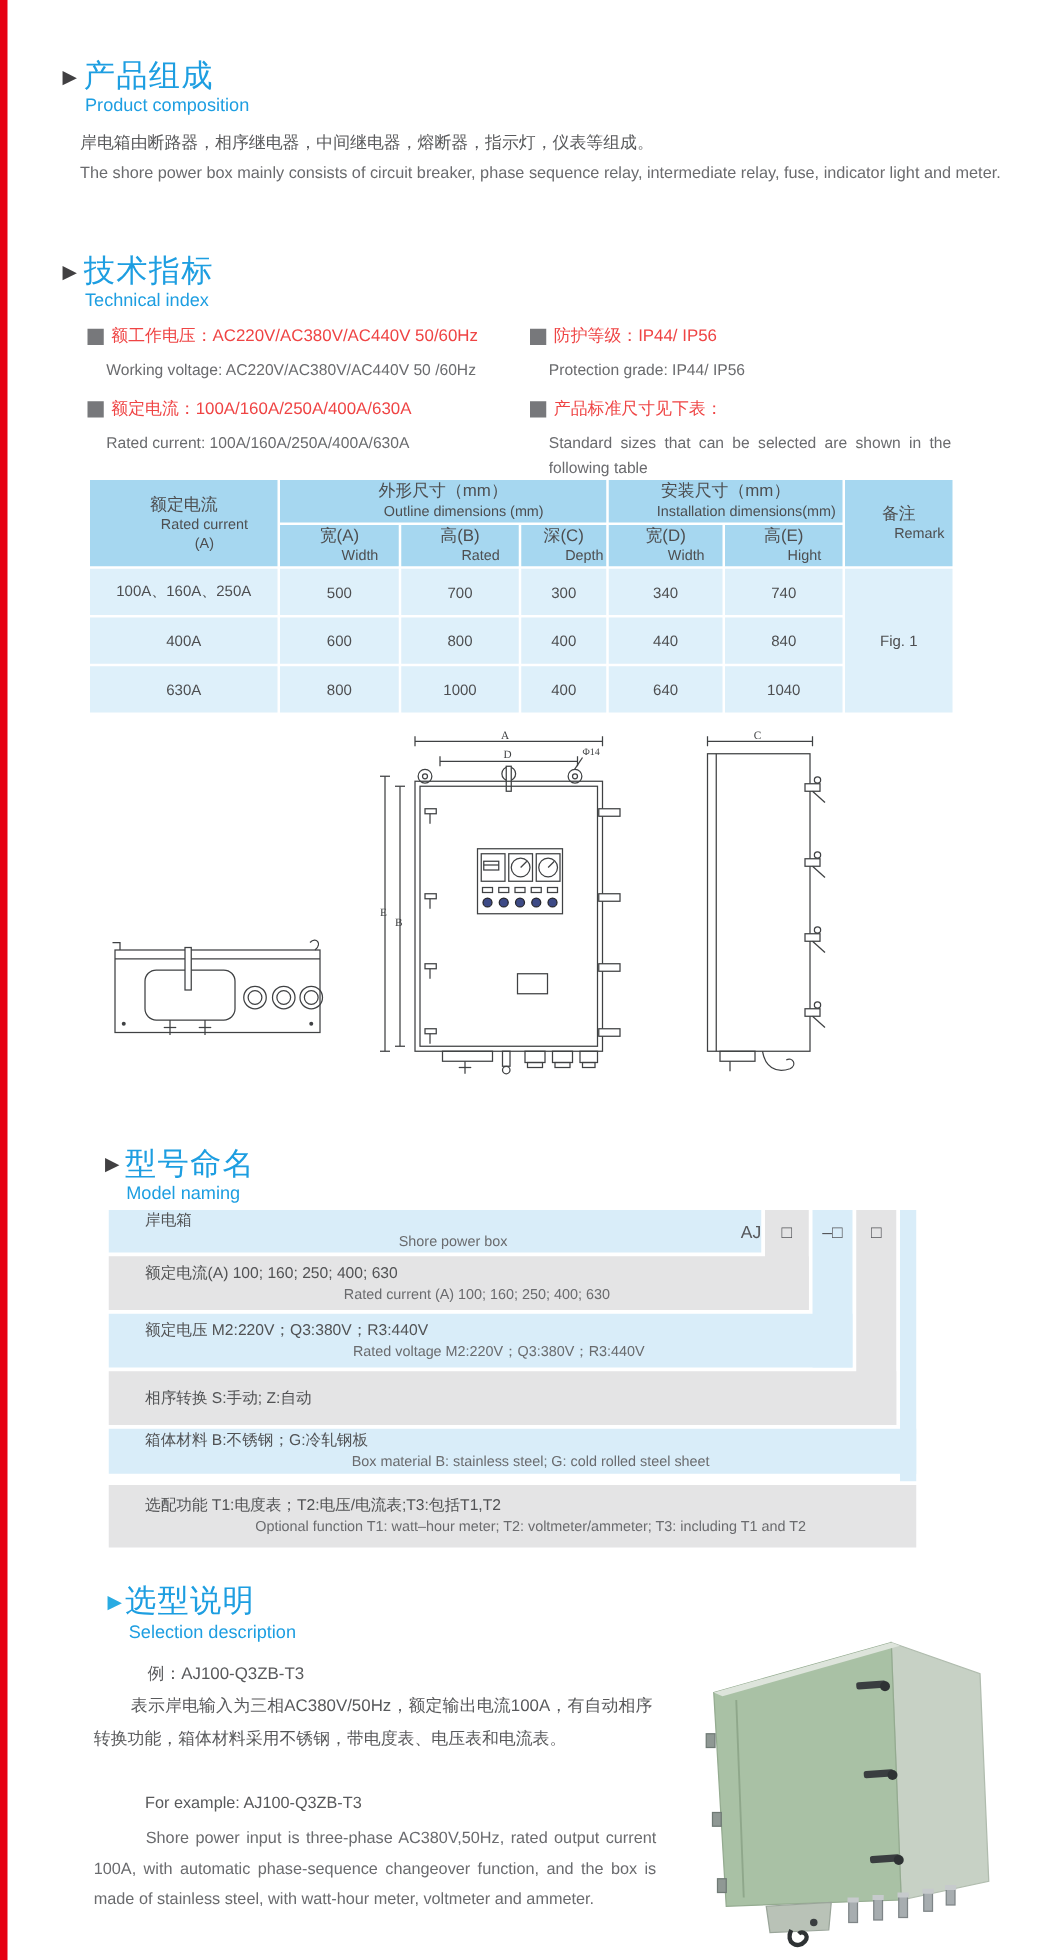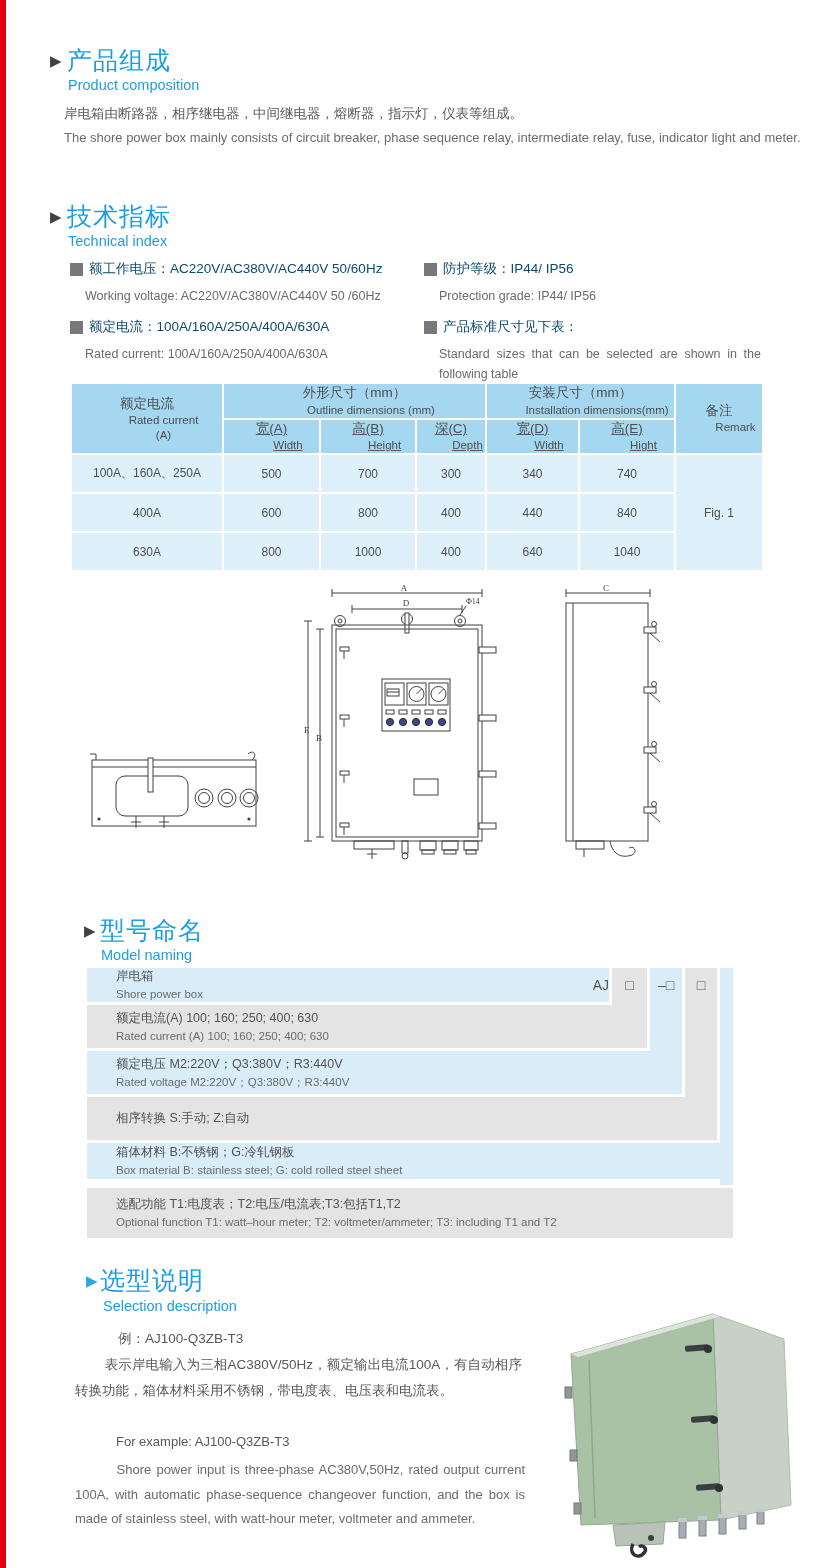--- a/index.html
+++ b/index.html
@@ -11,41 +11,41 @@
   .sec-arrow{position:absolute;font-size:15px;color:#414042;}
   .sec-arrow.blue{color:#29abe2;}
   .h-zh{position:absolute;font-size:25px;color:#1d9ee1;letter-spacing:1px;font-weight:400;}
   .h-en{position:absolute;font-size:14.5px;color:#1d9ee1;}
 
   .body-zh{position:absolute;font-size:13.5px;color:#58595b;}
   .body-en{position:absolute;font-size:13px;color:#6a6b6e;}
 
   
   .spec-col{position:absolute;width:350px;}
-  .spec-zh{font-size:13.5px;color:#0c4a6e;margin:0 0 9px 0;display:flex;align-items:center;}
+  .spec-zh{font-size:13.5px;color:#ef4444;margin:0 0 9px 0;display:flex;align-items:center;}
   .spec-en{font-size:12.5px;color:#6a6b6e;margin:0 0 12px 15px;line-height:1.55;}
   .spec-en.justify{text-align:justify;width:322px;}
   .bullet{display:inline-block;width:13px;height:13px;background:#77787b;margin-right:6px;flex:0 0 13px;}
 
   
   table.dims{position:absolute;left:70px;top:382px;border-collapse:separate;border-spacing:2px;table-layout:fixed;}
   table.dims td,table.dims th{font-weight:400;text-align:center;vertical-align:middle;padding:0;}
   table.dims th{background:#a6d7f0;color:#4d4e50;}
   table.dims td{background:#def0fa;color:#4d4e50;font-size:12px;}
   .th-zh{display:block;font-size:13.5px;line-height:1.35;}
   .th-en{display:block;font-size:11.5px;line-height:1.3;margin-left:33px;}
 
   
   #naming{position:absolute;left:87px;top:968px;width:646px;height:272px;}
   .nrow,.ncol{position:absolute;}
   .bgblue{background:#d9edf9;}
   .bggray{background:#e4e4e5;}
   .nrow{display:flex;flex-direction:column;justify-content:center;padding-left:29px;box-sizing:border-box;}
   .n1{font-size:12.5px;color:#515254;line-height:1.5;}
-  .n2{font-size:11.5px;color:#6a6b6e;line-height:1.45;}
+  .n2{font-size:11.5px;color:#6a6b6e;line-height:1.45;text-align:center;}
   .nbox{position:absolute;text-align:center;font-size:14px;color:#55565a;line-height:34px;}
   .aj{position:absolute;right:12px;top:0;height:34px;line-height:34px;font-size:14px;color:#55565a;}
 
   
   .sel-zh-body{position:absolute;left:75px;top:1352px;width:447px;font-size:13.5px;color:#58595b;
                line-height:1.95;text-align:justify;text-indent:2.2em;}
   .sel-en-body{position:absolute;left:75px;top:1458px;width:450px;font-size:13px;color:#6a6b6e;
                line-height:1.9;text-align:justify;text-indent:3.2em;}
 
   svg{position:absolute;overflow:visible;}
@@ -117,28 +117,28 @@
       </th>
       <th colspan="2">
         <span class="th-zh">安装尺寸（mm）</span>
         <span class="th-en">Installation dimensions(mm)</span>
       </th>
       <th rowspan="2">
         <span class="th-zh">备注</span>
         <span class="th-en">Remark</span>
       </th>
     </tr>
-    <tr style="height:20px;text-decoration:underline;">
+    <tr style="height:20px;">
       <th>
             <span class="th-zh">宽(A)</span>
             <span class="th-en">Width</span>
           </th>
       <th>
             <span class="th-zh">高(B)</span>
-            <span class="th-en">Height</span>
+            <span class="th-en">Rated</span>
           </th>
       <th>
             <span class="th-zh">深(C)</span>
             <span class="th-en">Depth</span>
           </th>
       <th>
             <span class="th-zh">宽(D)</span>
             <span class="th-en">Width</span>
           </th>
       <th>

